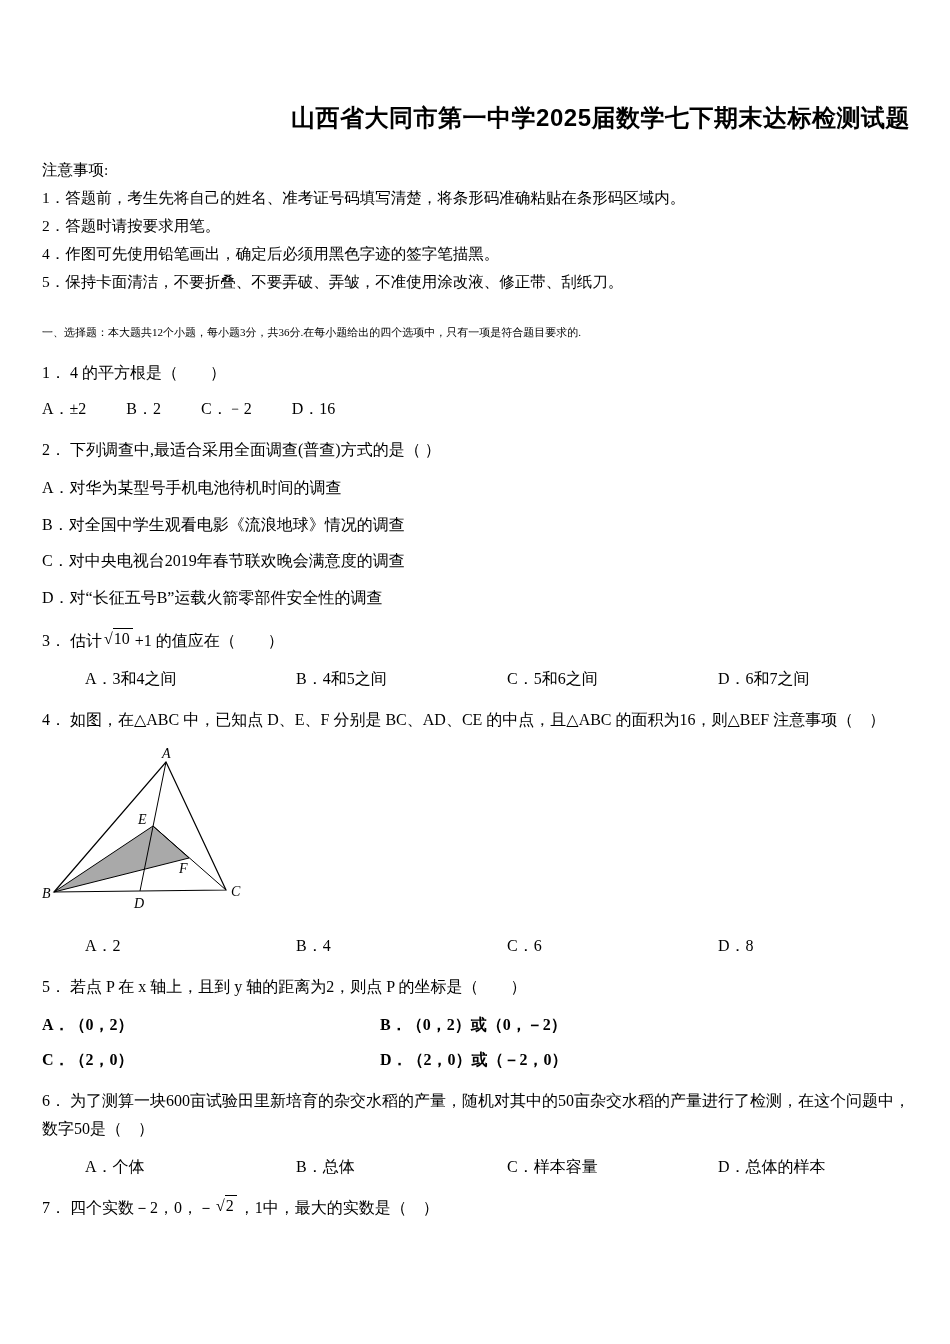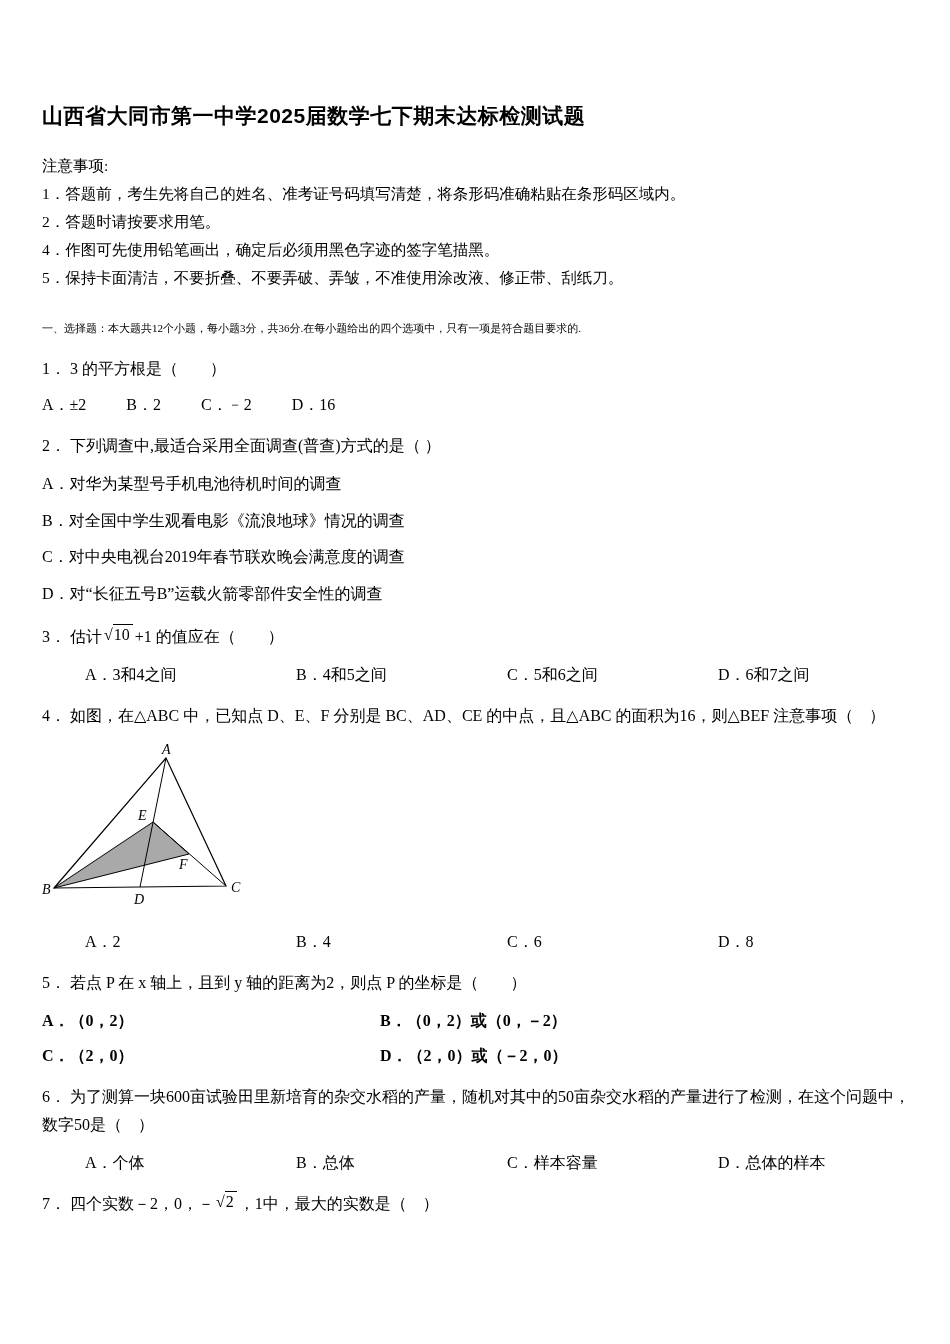--- a/index.html
+++ b/index.html
@@ -5,21 +5,21 @@
   html,body{margin:0;padding:0;background:#fff;}
   body{
     width:950px;min-height:1344px;
     color:#000;
     font-family:"Liberation Serif","DejaVu Serif",serif;
     font-size:16px;
   }
   .page{padding:102px 40px 60px 42px;box-sizing:border-box;}
   .title{
     font-family:"Liberation Sans","DejaVu Sans",sans-serif;
-    font-size:21px;font-weight:700;text-align:left;
+    font-size:24px;font-weight:700;text-align:right;
     margin:0 0 22px 0;letter-spacing:.5px;
   }
   .notices p{margin:0;line-height:1.8;font-size:15.5px;}
   .notice-head{font-weight:400;}
   .section-head{margin:28px 0 0 0;line-height:1.8;font-size:11px;}
   .question{margin-top:16px;}
   .stem{margin:6px 0 0 0;line-height:1.75;}
   .qnum{margin-right:4px;}
   .opts-inline{margin:12px 0 0 0;display:flex;gap:40px;}
   .opts-block p{margin:11px 0 0 0;line-height:1.6;}
@@ -43,21 +43,21 @@
     <p class="notice-head">注意事项:</p>
     <p>1．答题前，考生先将自己的姓名、准考证号码填写清楚，将条形码准确粘贴在条形码区域内。</p>
     <p>2．答题时请按要求用笔。</p>
     <p>4．作图可先使用铅笔画出，确定后必须用黑色字迹的签字笔描黑。</p>
     <p>5．保持卡面清洁，不要折叠、不要弄破、弄皱，不准使用涂改液、修正带、刮纸刀。</p>
   </div>
 
   <p class="section-head">一、选择题：本大题共12个小题，每小题3分，共36分.在每小题给出的四个选项中，只有一项是符合题目要求的.</p>
 
   <div class="question">
-    <p class="stem"><span class="qnum">1．</span><span>3 的平方根是（　　）</span></p>
+    <p class="stem"><span class="qnum">1．</span><span>4 的平方根是（　　）</span></p>
     <p class="opts-inline">
       <span class="opt">A．±2</span>
       <span class="opt">B．2</span>
       <span class="opt">C．﹣2</span>
       <span class="opt">D．16</span>
     </p>
   </div>
 
   <div class="question">
     <p class="stem"><span class="qnum">2．</span><span>下列调查中,最适合采用全面调查(普查)方式的是（ ）</span></p>

